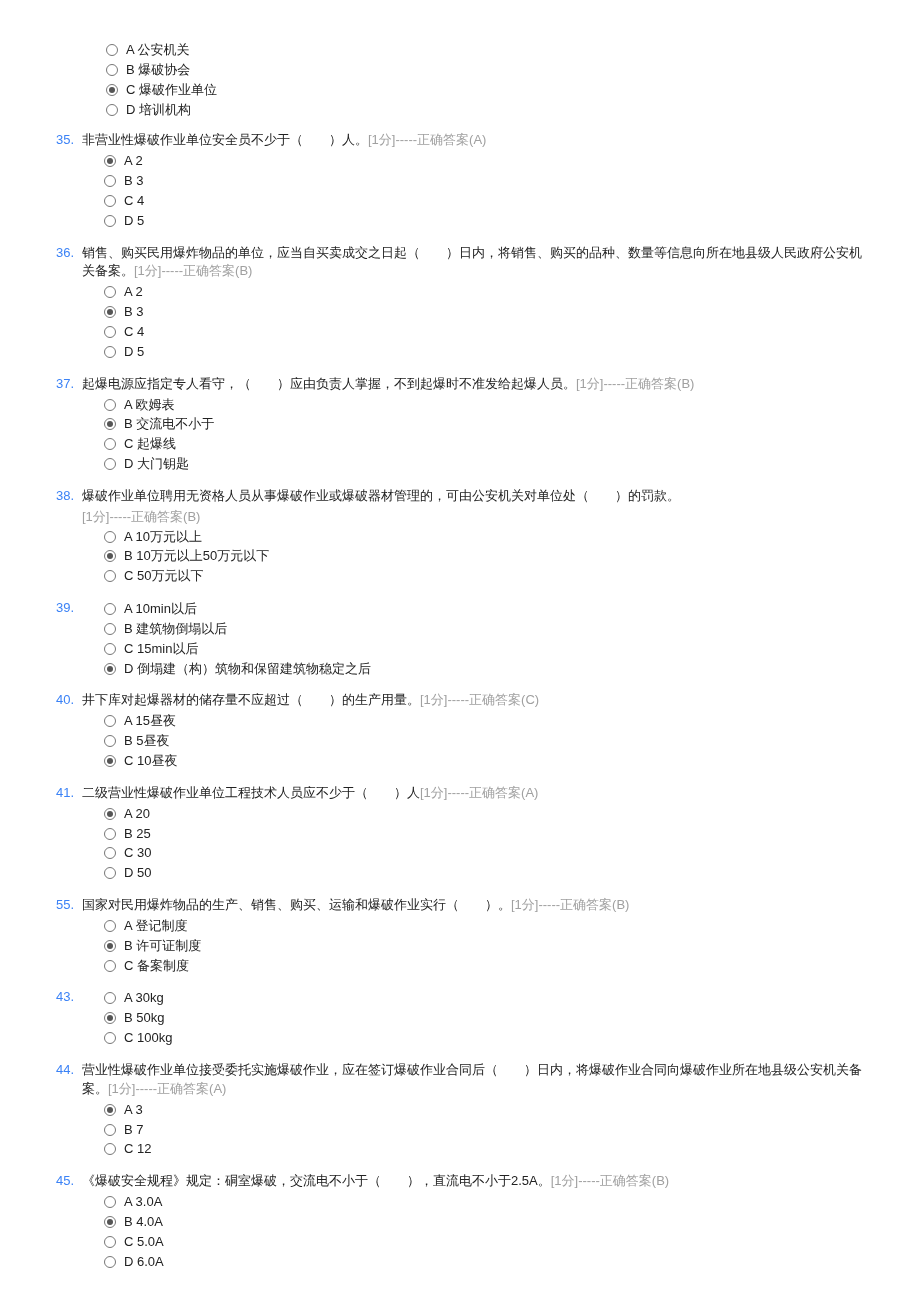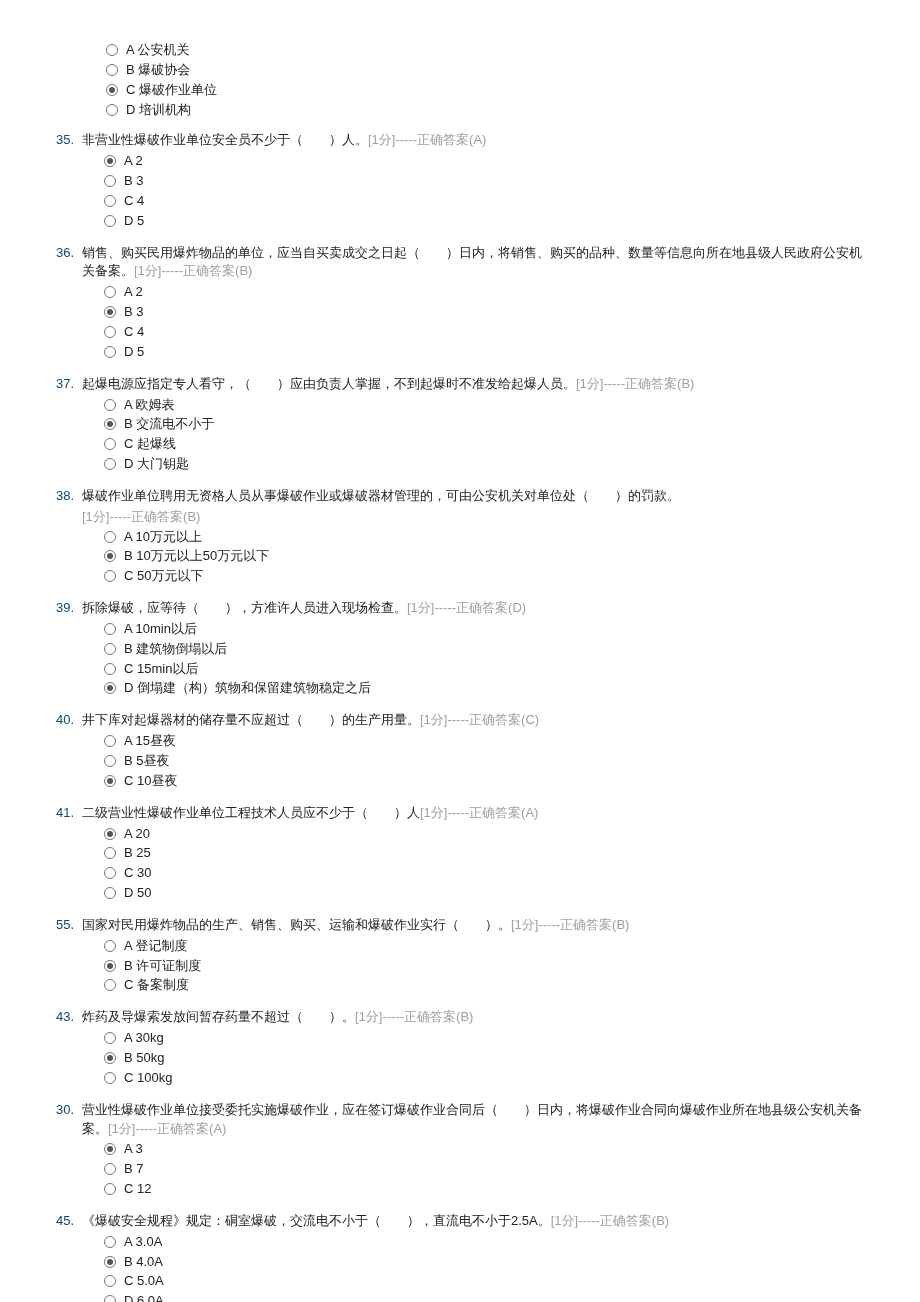--- a/index.html
+++ b/index.html
@@ -18,21 +18,21 @@
   }
   .q-block {
     display: flex;
     margin-top: 12px;
   }
   .q-num {
     width: 34px;
     flex: 0 0 34px;
     text-align: right;
     padding-right: 8px;
-    color: #0c4a6e;
+    color: #3b82f6;
   }
   .q-body {
     flex: 1 1 auto;
   }
   .q-stem {
     margin-bottom: 2px;
   }
   .score {
     color: #a0a0a0;
   }
@@ -183,21 +183,20 @@
             <div class="opt">
               <span class="radio"></span>
               <span>C 50万元以下</span>
             </div>
           </div>
         </div>
       </div>
       <div class="q-block">
         <div class="q-num">39.</div>
         <div class="q-body">
-          <div class="q-stem"><span>拆除爆破，应等待（　　），方准许人员进入现场检查。</span><span class="score">[1分]-----正确答案(D)</span></div>
           <div class="opts">
             <div class="opt">
               <span class="radio"></span>
               <span>A 10min以后</span>
             </div>
             <div class="opt">
               <span class="radio"></span>
               <span>B 建筑物倒塌以后</span>
             </div>
             <div class="opt">
@@ -271,39 +270,38 @@
             <div class="opt">
               <span class="radio"></span>
               <span>C 备案制度</span>
             </div>
           </div>
         </div>
       </div>
       <div class="q-block">
         <div class="q-num">43.</div>
         <div class="q-body">
-          <div class="q-stem"><span>炸药及导爆索发放间暂存药量不超过（　　）。</span><span class="score">[1分]-----正确答案(B)</span></div>
           <div class="opts">
             <div class="opt">
               <span class="radio"></span>
               <span>A 30kg</span>
             </div>
             <div class="opt">
               <span class="radio selected"></span>
               <span>B 50kg</span>
             </div>
             <div class="opt">
               <span class="radio"></span>
               <span>C 100kg</span>
             </div>
           </div>
         </div>
       </div>
       <div class="q-block">
-        <div class="q-num">30.</div>
+        <div class="q-num">44.</div>
         <div class="q-body">
           <div class="q-stem"><span>营业性爆破作业单位接受委托实施爆破作业，应在签订爆破作业合同后（　　）日内，将爆破作业合同向爆破作业所在地县级公安机关备案。</span><span class="score">[1分]-----正确答案(A)</span></div>
           <div class="opts">
             <div class="opt">
               <span class="radio selected"></span>
               <span>A 3</span>
             </div>
             <div class="opt">
               <span class="radio"></span>
               <span>B 7</span>

